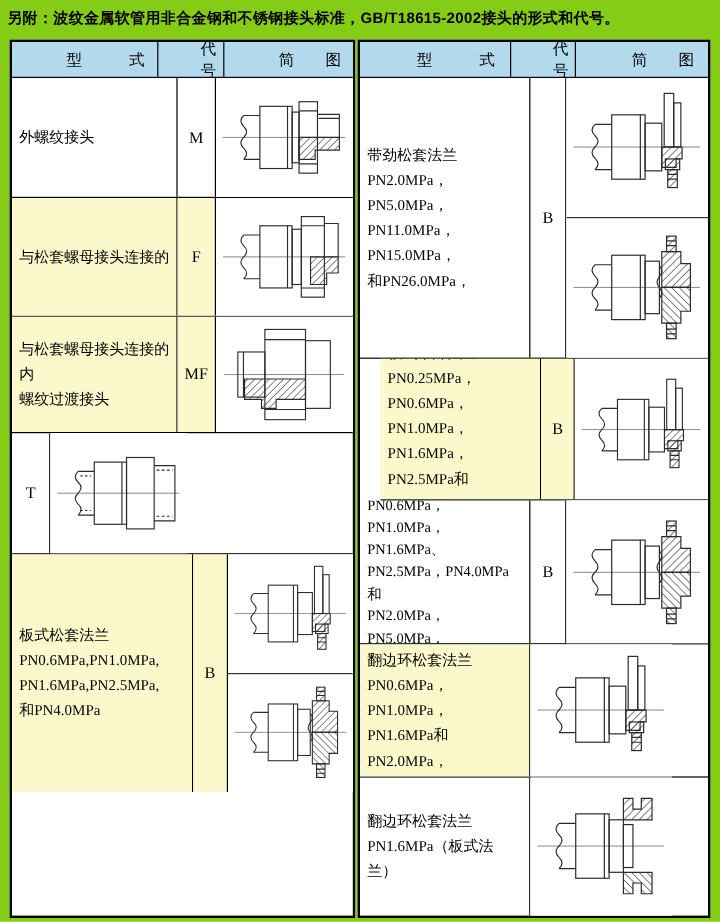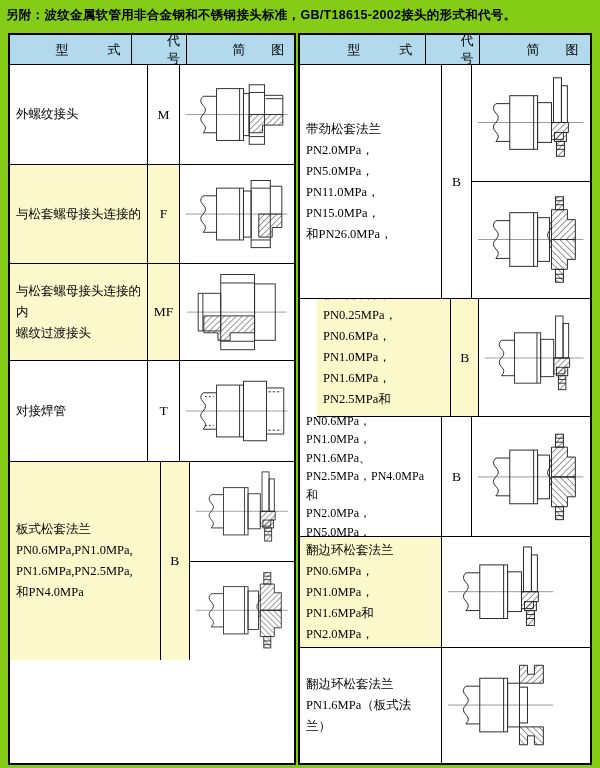--- a/index.html
+++ b/index.html
@@ -113,21 +113,20 @@
                   <line x1="40" y1="17" x2="76" y2="17"></line>
                   <line x1="40" y1="79" x2="76" y2="79"></line>
                   <rect x="76" y="18" width="22" height="60"></rect>
                   <path d="M22,52 h54 v18 h-26 v8 h-13 v-8 h-15 z" fill="url(#hatch)"></path>
                 </g>
               </svg>
             </div>
           </div>
         </div>
         <div class="row" style="height: 101px;">
-          <div class="cell type" style="width: 138px;">对接焊管</div>
           <div class="cell code" style="width: 32px;">T</div>
           <div class="cell diag last" style="width: 114px;">
             <div class="sub">
               <svg viewBox="0 0 114 96" preserveAspectRatio="xMidYMid meet">
                 <g fill="none" stroke="#2b2b2b" stroke-width="1">
                   <line x1="4" y1="48" x2="110" y2="48" stroke="#808080" stroke-width="0.8"></line>
                   <path d="M22,29 q-5,4.5 0,9.5 q5,4.5 0,9.5 q-5,4.5 0,9.5 q5,4.5 0,9.5"></path>
                   <line x1="22" y1="29" x2="36" y2="29"></line>
                   <line x1="22" y1="67" x2="36" y2="67"></line>
                   <rect x="36" y="21" width="28" height="54"></rect>

